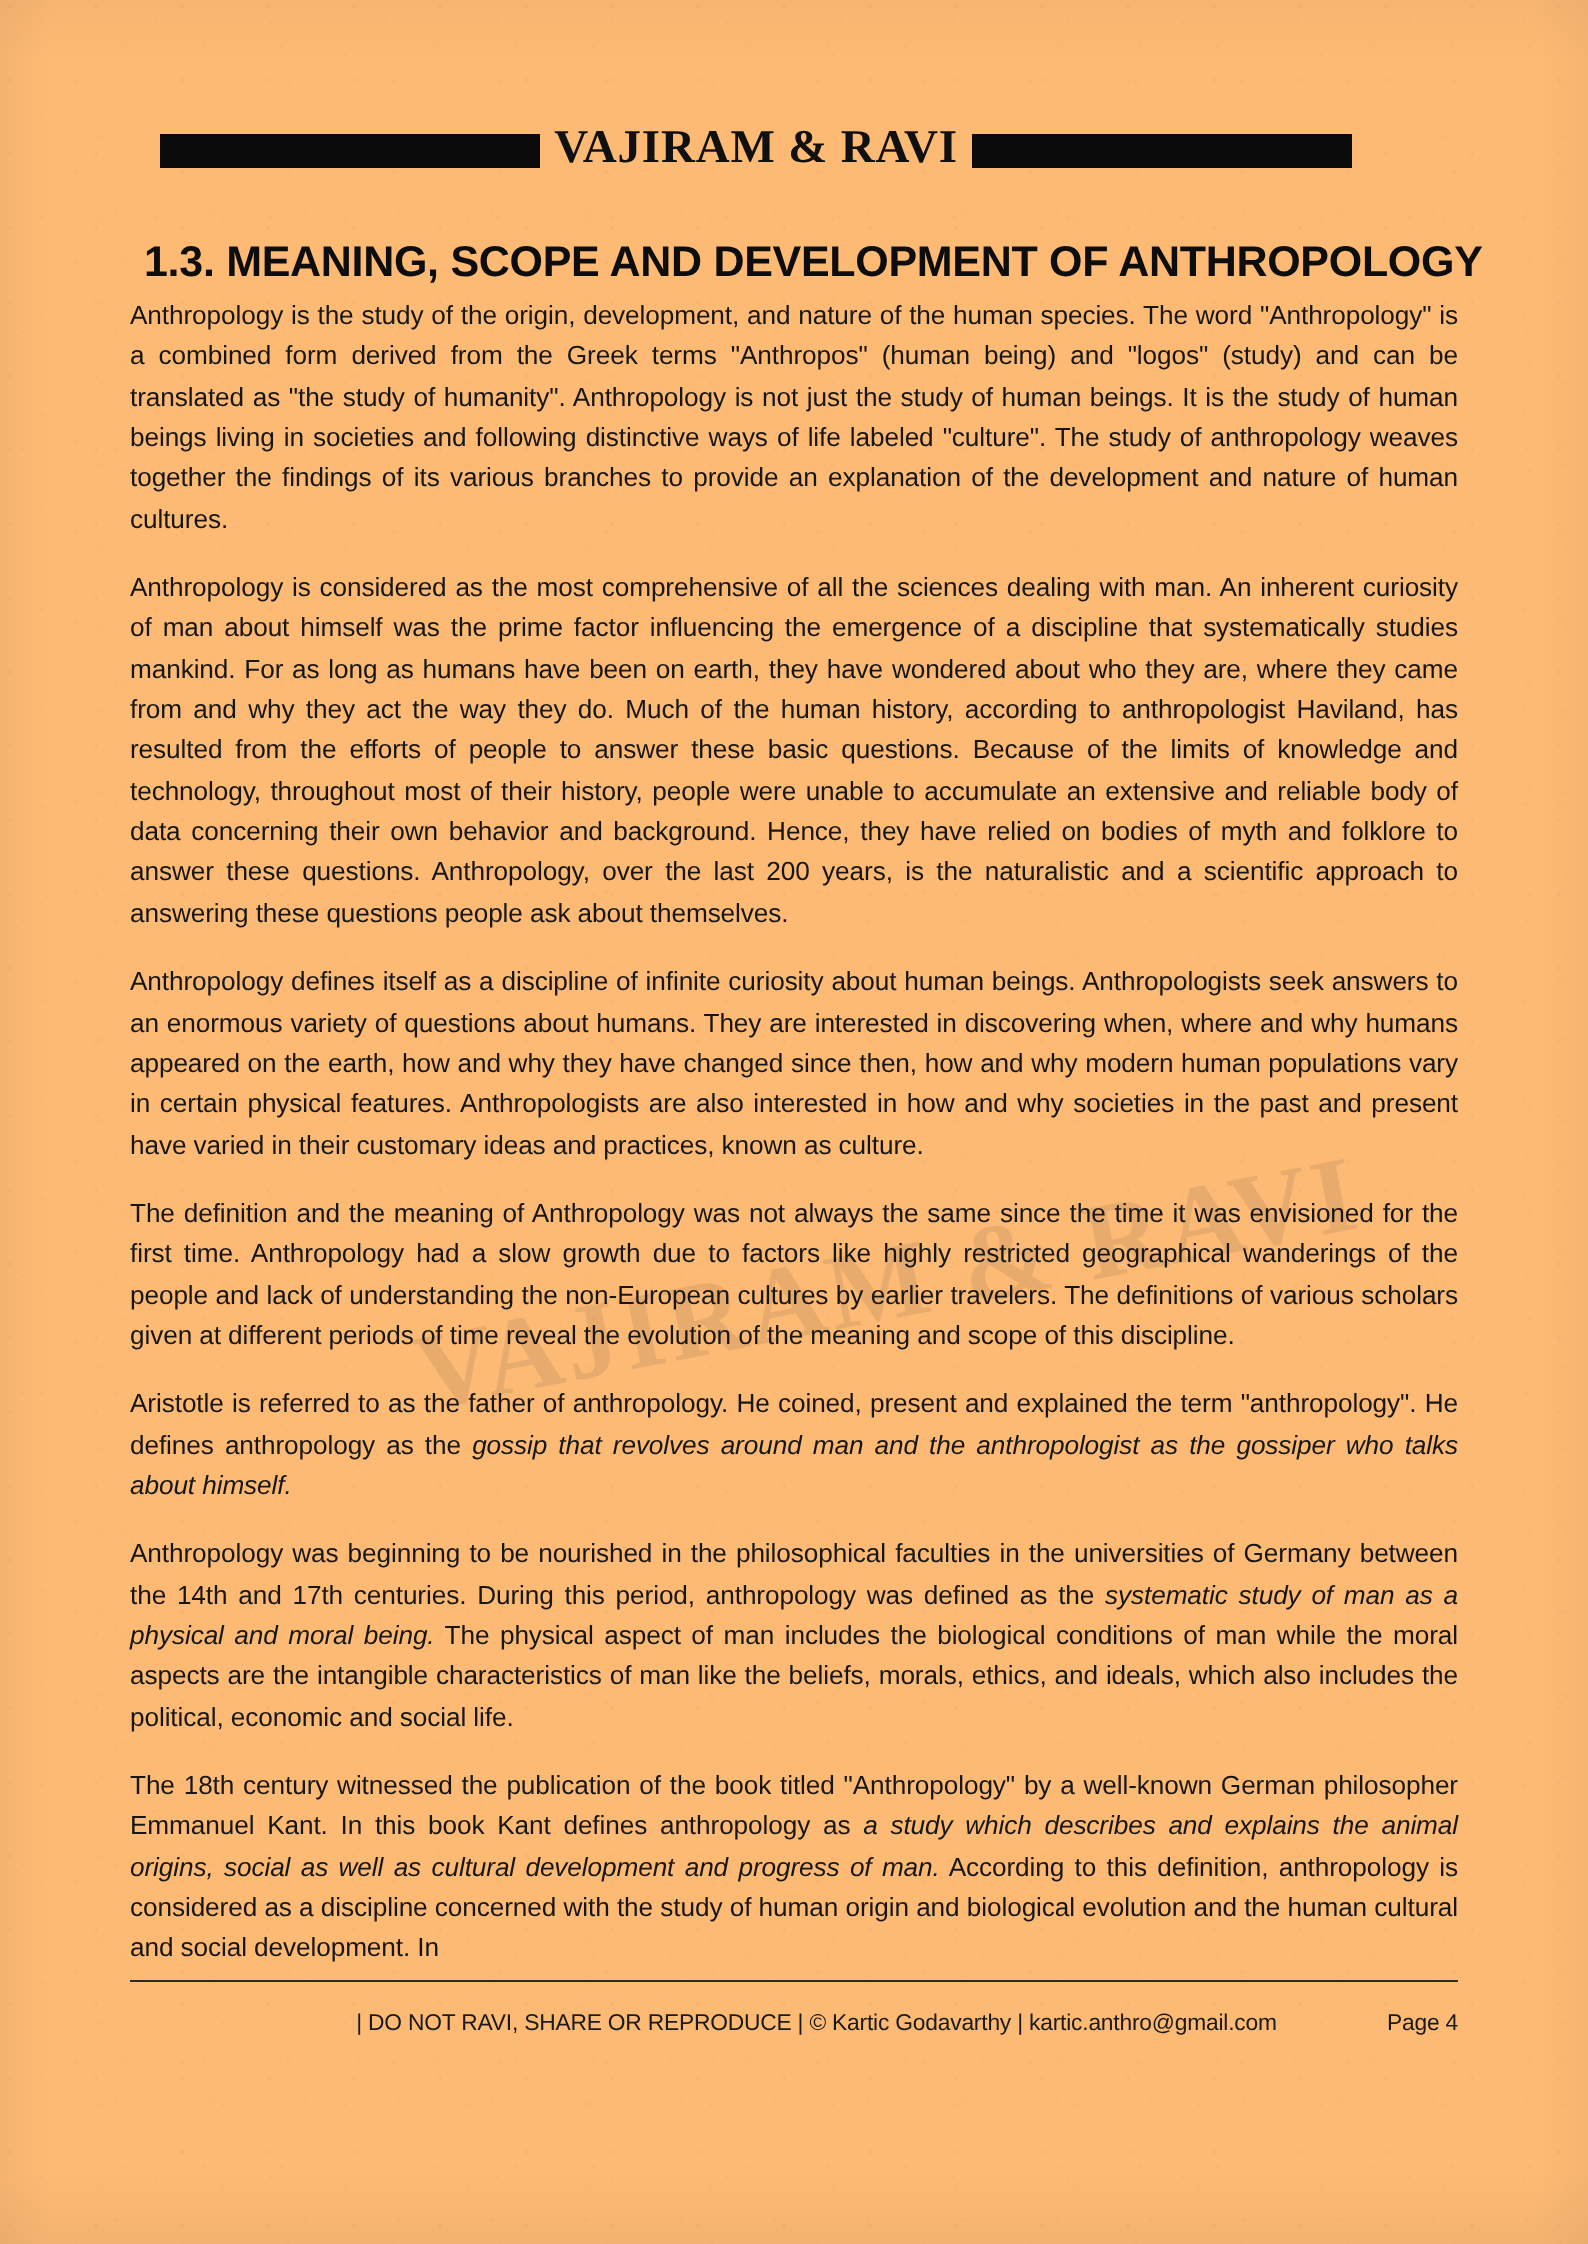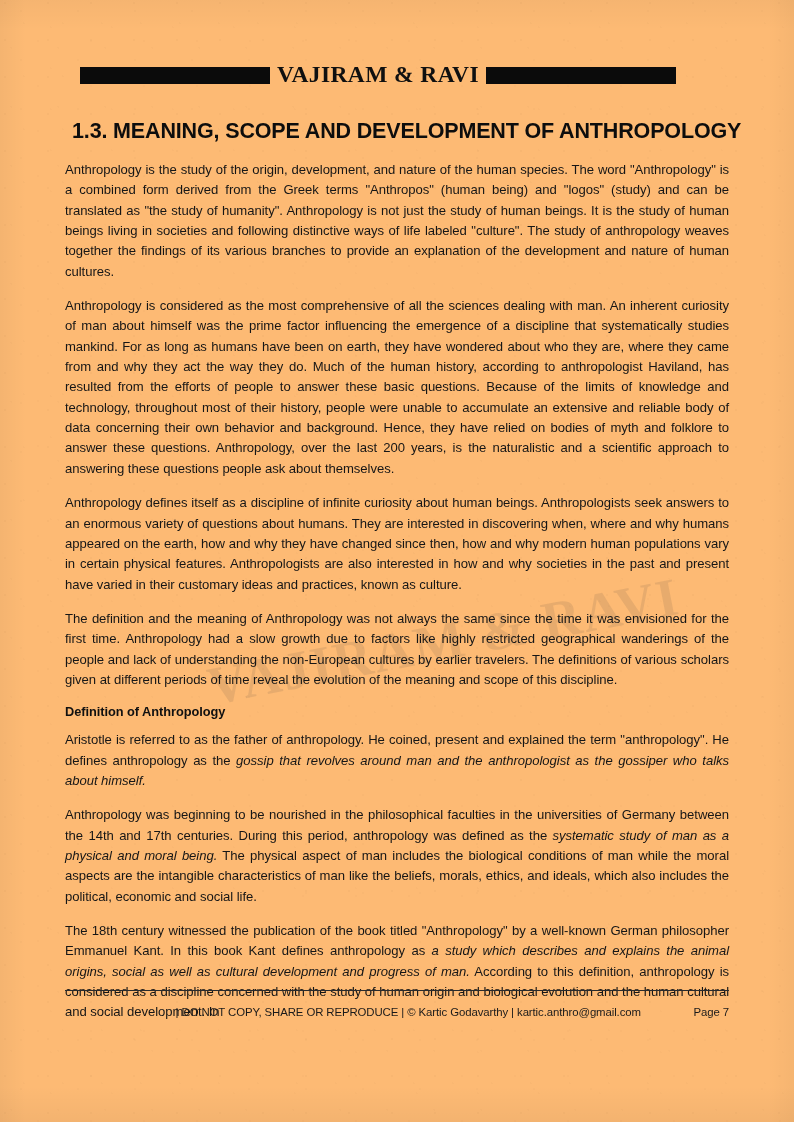--- a/index.html
+++ b/index.html
@@ -98,21 +98,21 @@
     color: #0d0d0d;
     letter-spacing: -0.15px;
     line-height: 1.15;
     white-space: nowrap;
   }
 
   
   .body-copy {
     position: absolute;
     left: 65px;
-    top: 160px;
+    top: 148px;
     width: 664px;
   }
 
   .para {
     font-size: 13.1px;
     line-height: 20.35px;
     color: #161616;
     text-align: justify;
     margin: 0 0 14px 0;
     letter-spacing: -0.05px;
@@ -194,28 +194,27 @@
 
     <h1 class="chapter-heading">1.3. MEANING, SCOPE AND DEVELOPMENT OF ANTHROPOLOGY</h1>
 
     <div class="body-copy">
 
       <p class="para">Anthropology is the study of the origin, development, and nature of the human species. The word "Anthropology" is a combined form derived from the Greek terms "Anthropos" (human being) and "logos" (study) and can be translated as "the study of humanity". Anthropology is not just the study of human beings. It is the study of human beings living in societies and following distinctive ways of life labeled "culture". The study of anthropology weaves together the findings of its various branches to provide an explanation of the development and nature of human cultures.</p>
       <p class="para">Anthropology is considered as the most comprehensive of all the sciences dealing with man. An inherent curiosity of man about himself was the prime factor influencing the emergence of a discipline that systematically studies mankind. For as long as humans have been on earth, they have wondered about who they are, where they came from and why they act the way they do. Much of the human history, according to anthropologist Haviland, has resulted from the efforts of people to answer these basic questions. Because of the limits of knowledge and technology, throughout most of their history, people were unable to accumulate an extensive and reliable body of data concerning their own behavior and background.  Hence, they have relied on bodies of myth and folklore to answer these questions.  Anthropology, over the last 200 years, is the naturalistic and a scientific approach to answering these questions people ask about themselves.</p>
       <p class="para">Anthropology defines itself as a discipline of infinite curiosity about human beings.  Anthropologists seek answers to an enormous variety of questions about humans.  They are interested in discovering when, where and why humans appeared on the earth, how and why they have changed since then, how and why modern human populations vary in certain physical features.  Anthropologists are also interested in how and why societies in the past and present have varied in their customary ideas and practices, known as culture.</p>
       <p class="para">The definition and the meaning of Anthropology was not always the same since the time it was envisioned for the first time.  Anthropology had a slow growth due to factors like highly restricted geographical wanderings of the people and lack of understanding the non-European cultures by earlier travelers.  The definitions of various scholars given at different periods of time reveal the evolution of the meaning and scope of this discipline.</p>
 
-      <h2 class="subhead">Definition of Anthropology</h2>
 
       <p class="para"><span>Aristotle is referred to as the father of anthropology.  He coined, present and explained the term "anthropology".   He defines anthropology as the </span><em>gossip that revolves around man and the anthropologist as the gossiper who talks about himself.</em></p>
       <p class="para"><span>Anthropology was beginning to be nourished in the philosophical faculties in the universities of Germany between the 14th and 17th centuries.  During this period, anthropology was defined as the </span><em>systematic study of man as a physical and moral being.</em><span>  The physical aspect of man includes the biological conditions of man while the moral aspects are the intangible characteristics of man like the beliefs, morals, ethics, and ideals, which also includes the political, economic and social life.</span></p>
       <p class="para"><span>The 18th century witnessed the publication of the book titled "Anthropology" by a well-known German philosopher Emmanuel Kant.  In this book Kant defines anthropology as </span><em>a study which describes and explains the animal origins, social as well as cultural development and progress of man.</em><span>  According to this definition, anthropology is considered as a discipline concerned with the study of human origin and biological evolution and the human cultural and social development. In</span></p>
 
     </div>
 
     <div class="footer-rule"></div>
     <div class="footer">
-      <div class="footer-notice">| DO NOT COPY, SHARE OR REPRODUCE | © Kartic Godavarthy | kartic.anthro@gmail.com</div>
-      <div class="footer-page">Page 7</div>
+      <div class="footer-notice">| DO NOT RAVI, SHARE OR REPRODUCE | © Kartic Godavarthy | kartic.anthro@gmail.com</div>
+      <div class="footer-page">Page 4</div>
     </div>
 
   </div>
 </div>
 
 </body></html>

